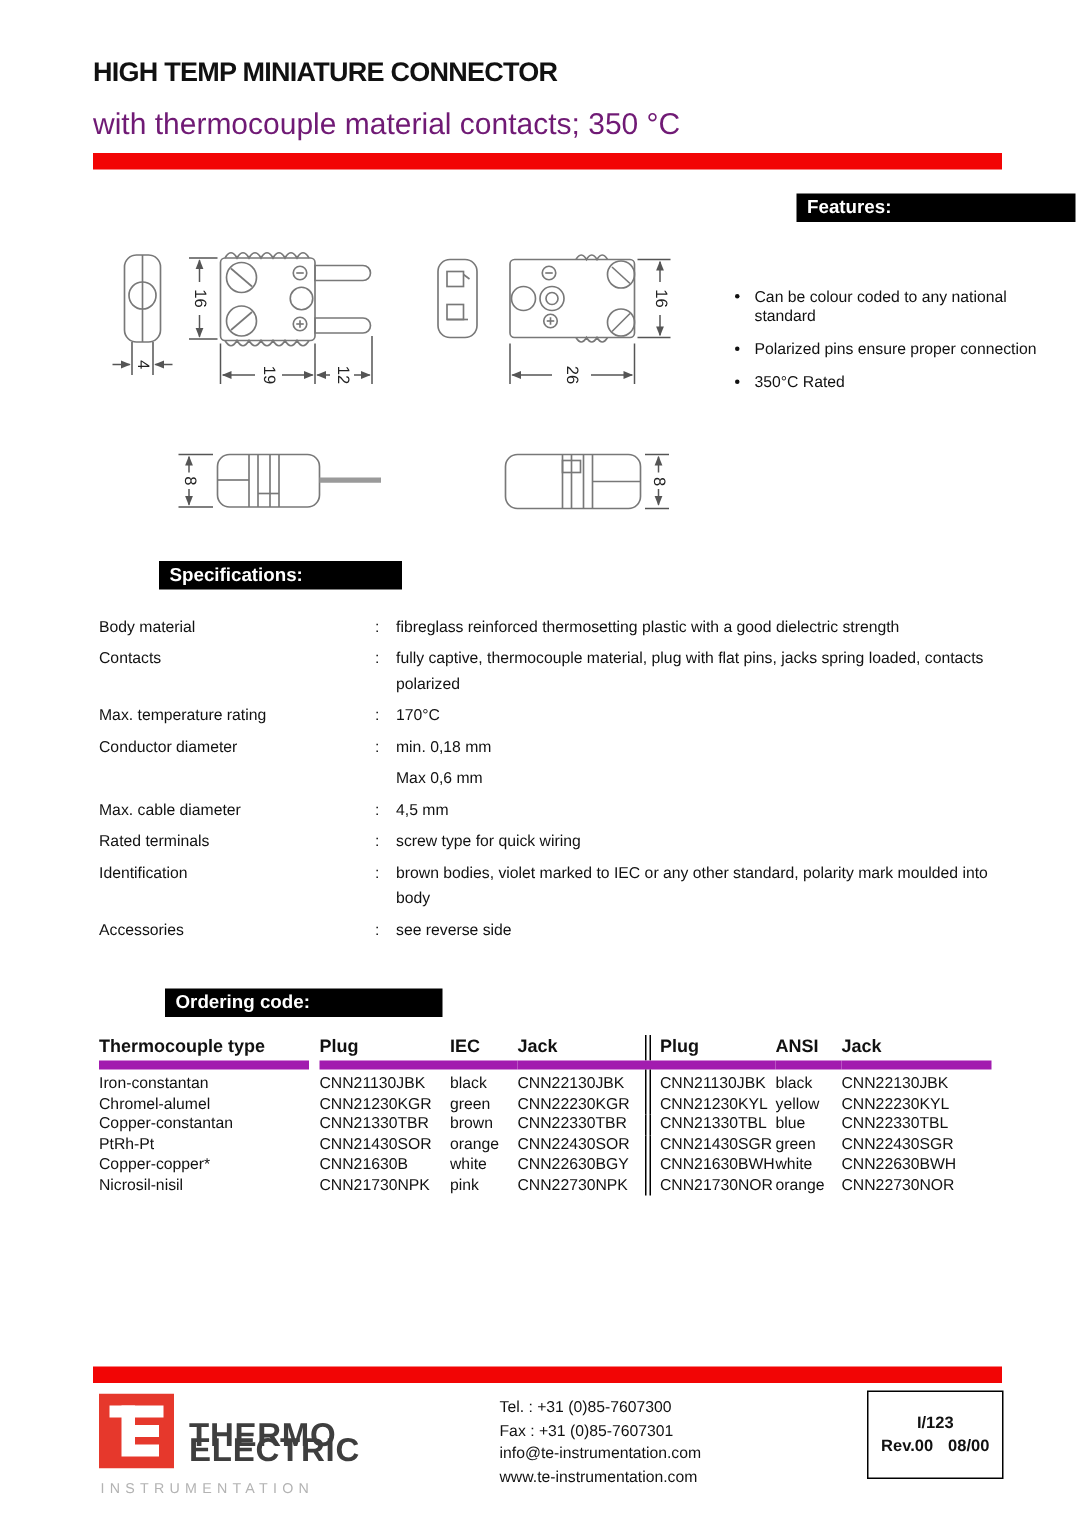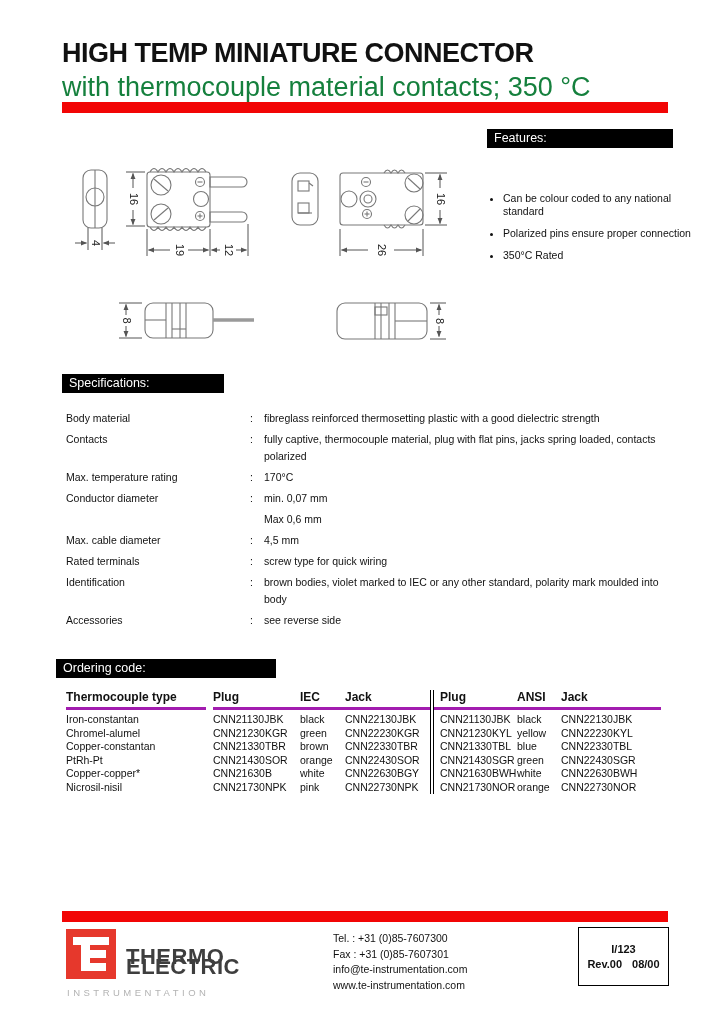--- a/index.html
+++ b/index.html
@@ -9,43 +9,43 @@
     height: 1024px;
     background: #ffffff;
     font-family: "Liberation Sans", sans-serif;
     color: #1a1a1a;
     overflow: hidden;
   }
 
   
   .title {
     position: absolute; left: 62px; top: 38px; margin: 0;
-    font-size: 27px; font-weight: bold; letter-spacing: -0.5px; color: #111;
+    font-size: 18px; font-weight: bold; letter-spacing: -0.5px; color: #111;
   }
   .subtitle {
     position: absolute; left: 62px; top: 72px;
-    font-size: 27px; color: #15803d;
+    font-size: 20px; color: #701a75;
   }
 
   .red-bar {
     position: absolute; left: 62px; width: 606px; height: 11px;
     background: var(--accent-red);
   }
   .red-bar.top { top: 102px; }
   .red-bar.bottom { top: 911px; }
 
   .black-bar {
     position: absolute; height: 19px; line-height: 19px;
     background: var(--bar-black); color: #fff;
-    font-size: 12.5px; font-weight: normal;
-    padding-left: 7px; box-sizing: border-box;
+    font-size: 12.5px; font-weight: bold;
+    padding-left: 7px; box-sizing: border-box; margin-left: 44px;
   }
   .features-bar { left: 487px; top: 129px; width: 186px; }
   .specs-bar    { left: 62px;  top: 374px; width: 162px; }
-  .ordering-bar { left: 56px;  top: 659px; width: 220px; }
+  .ordering-bar { left: 66px;  top: 659px; width: 185px; }
 
   
   .features-list {
     position: absolute; left: 489px; top: 192px; width: 192px;
     margin: 0; padding: 0 0 0 14px; list-style: disc;
     font-size: 10.5px; line-height: 13px; color: #111;
   }
   .features-list li { margin-bottom: 9px; }
 
   
@@ -69,21 +69,21 @@
   .ordering-table col.w0 { width: 140px; }
   .ordering-table col.wsp { width: 7px; }
   .ordering-table col.w1 { width: 87px; }
   .ordering-table col.w2 { width: 45px; }
   .ordering-table col.w3 { width: 87px; }
   .ordering-table col.w4 { width: 85px; }
   .ordering-table col.w5 { width: 44px; }
   .ordering-table col.w6 { width: 100px; }
   .ordering-table th {
     text-align: left; font-size: 12px; padding: 0 0 3px 0;
-    border-bottom: 3px solid #a21caf; white-space: nowrap;
+    border-bottom: 6px solid #a21caf; white-space: nowrap;
   }
   .ordering-table th.spacer { border-bottom: none; }
   .ordering-table td {
     font-size: 10.5px; line-height: 13.5px; padding: 0; white-space: nowrap;
   }
   .ordering-table tbody tr:first-child td { padding-top: 3px; }
   .ordering-table .dbl { border-left: 4px double #000; padding-left: 6px; }
 
   
   .logo-block { position: absolute; left: 66px; top: 929px; width: 220px; height: 78px; }
@@ -280,21 +280,21 @@
         <div class="spec-label">Max. temperature rating</div>
         <div class="spec-colon">:</div>
         <div class="spec-value">
           <div class="spec-line">170°C</div>
         </div>
       </div>
       <div class="spec-row">
         <div class="spec-label">Conductor diameter</div>
         <div class="spec-colon">:</div>
         <div class="spec-value">
-          <div class="spec-line">min. 0,07 mm</div>
+          <div class="spec-line">min. 0,18 mm</div>
           <div class="spec-line">Max 0,6 mm</div>
         </div>
       </div>
       <div class="spec-row">
         <div class="spec-label">Max. cable diameter</div>
         <div class="spec-colon">:</div>
         <div class="spec-value">
           <div class="spec-line">4,5 mm</div>
         </div>
       </div>

